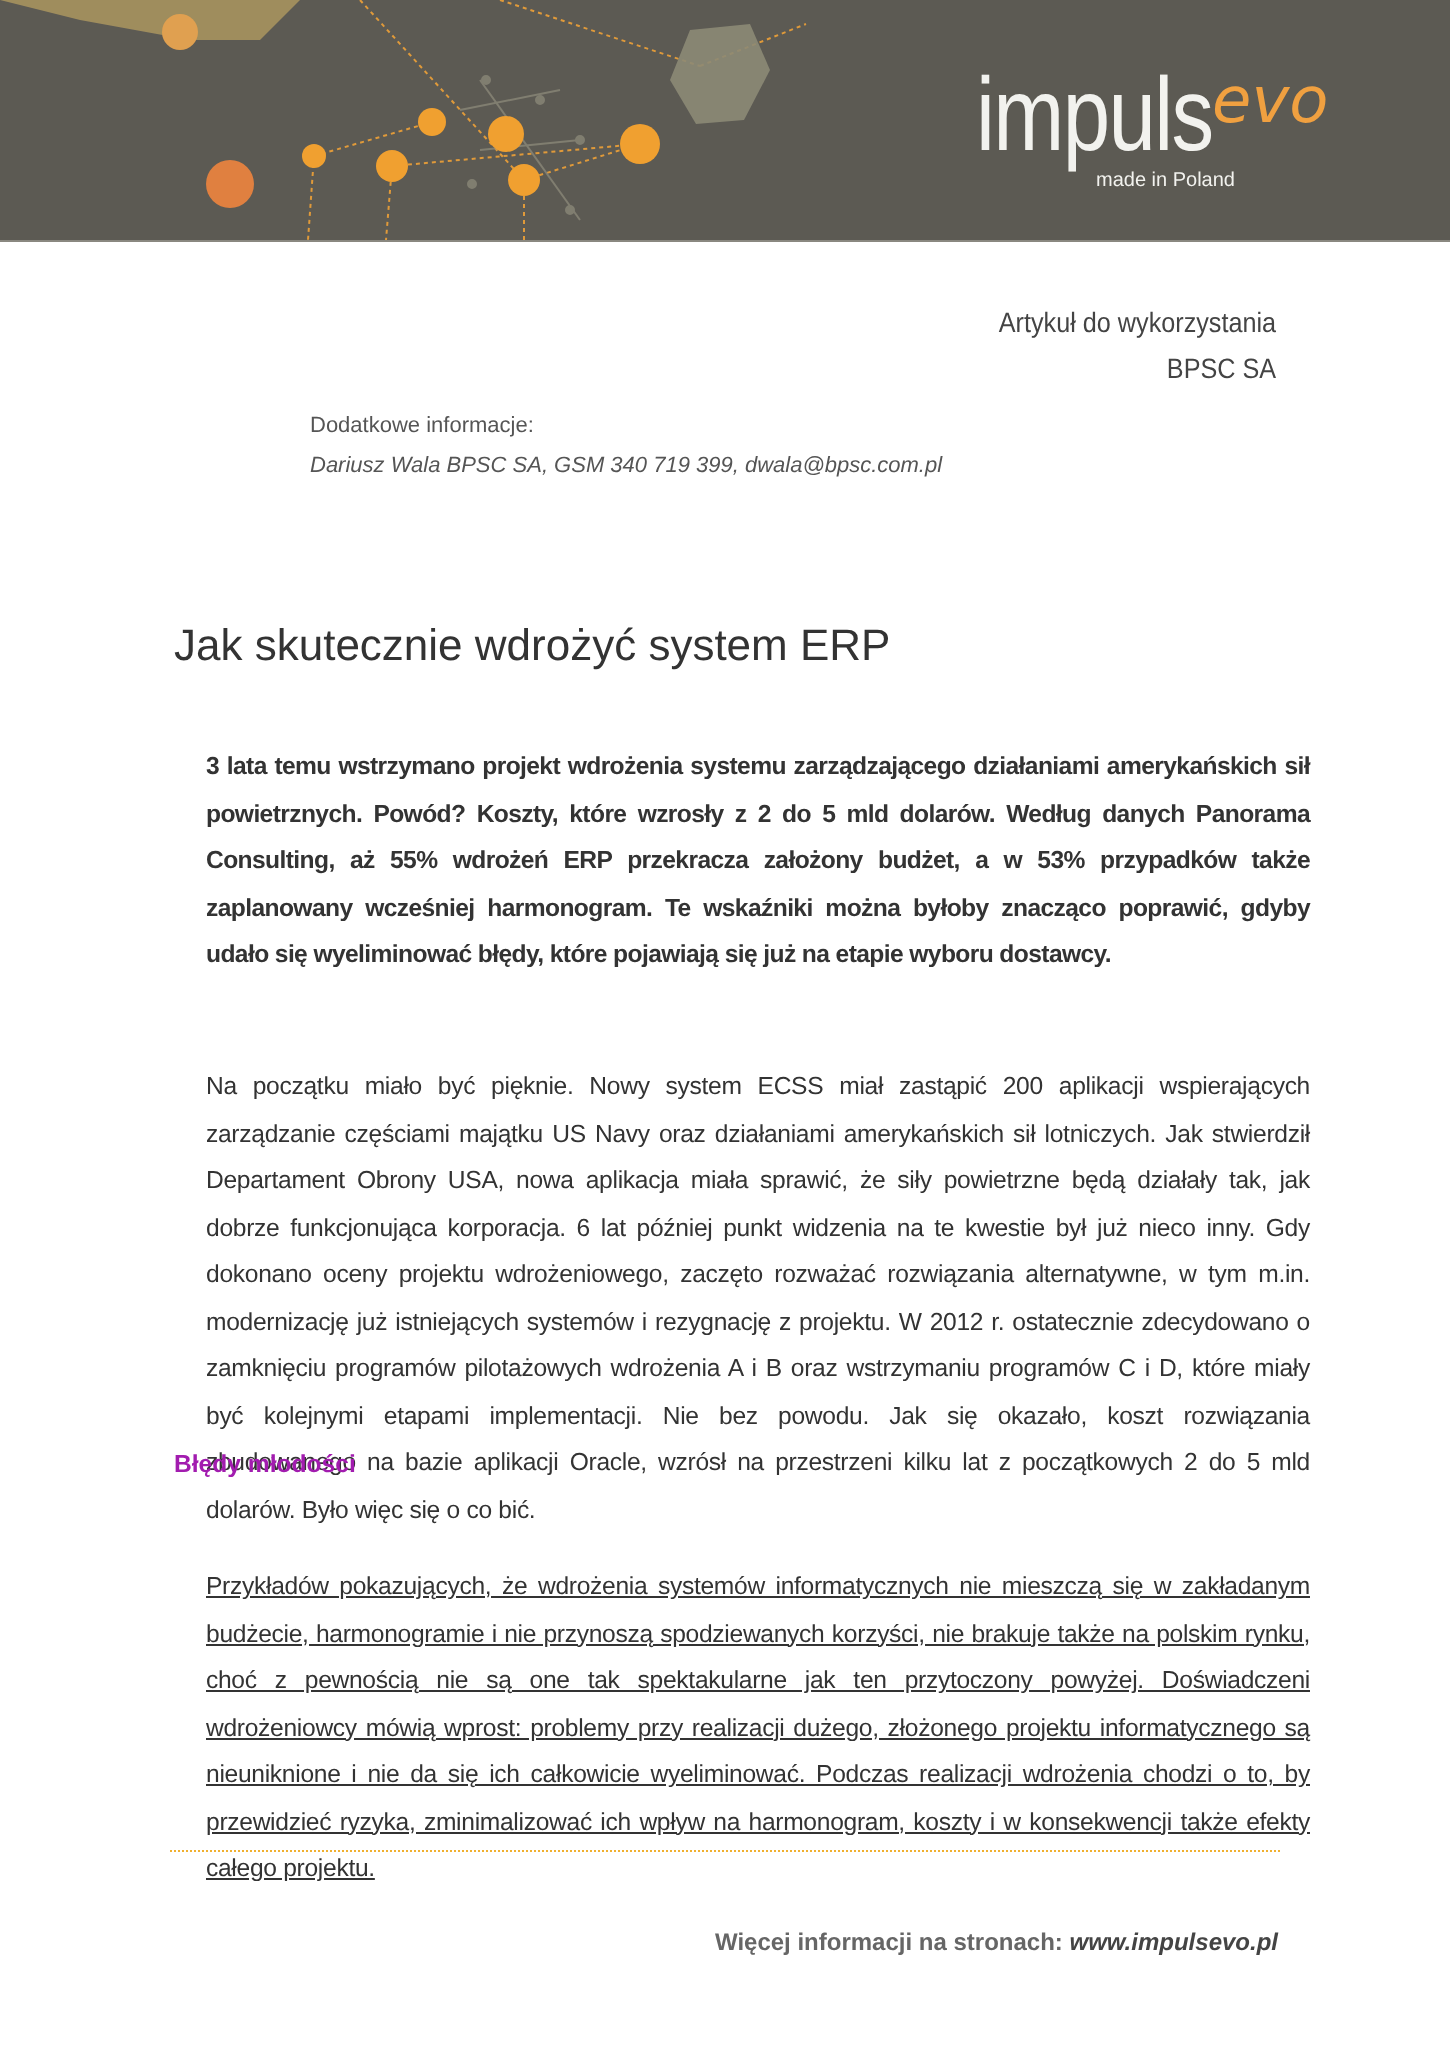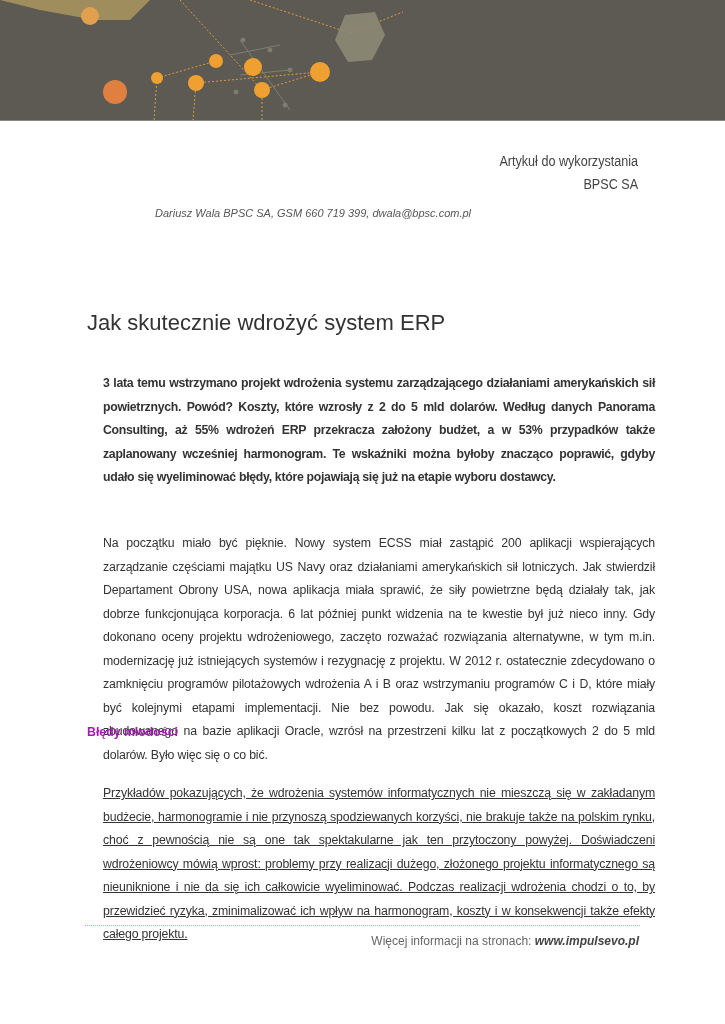--- a/index.html
+++ b/index.html
@@ -19,21 +19,21 @@
   .contact { position: absolute; left: 155px; top: 203px; font-size: 11px; color: #555; line-height: 20px; }
   .contact .it { font-style: italic; }
   .title { position: absolute; left: 87px; top: 310px; font-size: 22px; color: #333; font-weight: normal; margin: 0; }
   .para { position: absolute; left: 87px; width: 552px; font-size: 12.3px; line-height: 23.5px; text-align: justify; color: #333; margin: 16px;
           letter-spacing: -0.15px; }
   .lead { top: 356px; font-weight: bold; letter-spacing: -0.3px; }
   .p1 { top: 516px; }
   .sub { position: absolute; left: 87px; top: 725px; font-size: 12.3px; font-weight: bold; color: #a21caf; margin: 0; }
   .p2 { top: 766px; text-decoration: underline; }
   .divider { position: absolute; left: 85px; top: 925px; width: 555px; height: 0; border-top: 1px dotted #f0b030; }
-  .footer { position: absolute; right: 86px; top: 934px; font-size: 12px; color: #666; }
+  .footer { position: absolute; right: 86px; top: 964px; font-size: 12px; color: #666; font-weight: bold; }
   .footer b { font-style: italic; color: #444; }
 </style>
 </head>
 <body>
 
 <div class="banner">
   <svg width="725" height="120">
     <g stroke="#e09a3a" stroke-width="1" stroke-dasharray="2,2" fill="none">
       <line x1="157" y1="78" x2="216" y2="61"></line>
       <line x1="196" y1="83" x2="320" y2="72"></line>
@@ -59,29 +59,35 @@
     <polygon points="0,0 150,0 130,20 95,20 40,10" fill="#b09a60" opacity="0.8"></polygon>
     <circle cx="90" cy="16" r="9" fill="#e0a050"></circle>
     <circle cx="115" cy="92" r="12" fill="#e08040"></circle>
     <circle cx="157" cy="78" r="6" fill="#f0a030"></circle>
     <circle cx="216" cy="61" r="7" fill="#f0a030"></circle>
     <circle cx="196" cy="83" r="8" fill="#f0a030"></circle>
     <circle cx="253" cy="67" r="9" fill="#f0a030"></circle>
     <circle cx="262" cy="90" r="8" fill="#f0a030"></circle>
     <circle cx="320" cy="72" r="10" fill="#f0a030"></circle>
   </svg>
+  <div class="logo">
+    <span class="logo-main">impuls</span>
+    <span class="logo-evo">evo</span>
+    <span class="logo-tag">made in Poland</span>
+  </div>
 </div>
 
 <div class="right-meta">
   <div>Artykuł do wykorzystania</div>
   <div>BPSC SA</div>
 </div>
 
 <div class="contact">
-  <div class="it">Dariusz Wala BPSC SA, GSM 660 719 399, dwala@bpsc.com.pl</div>
+  <div>Dodatkowe informacje:</div>
+  <div class="it">Dariusz Wala BPSC SA, GSM 340 719 399, dwala@bpsc.com.pl</div>
 </div>
 
 <h1 class="title">Jak skutecznie wdrożyć system ERP</h1>
 
 <p class="para lead">3 lata temu wstrzymano projekt wdrożenia systemu zarządzającego działaniami amerykańskich sił powietrznych. Powód? Koszty, które wzrosły z 2 do 5 mld dolarów. Według danych Panorama Consulting, aż 55% wdrożeń ERP przekracza założony budżet, a w 53% przypadków także zaplanowany wcześniej harmonogram. Te wskaźniki można byłoby znacząco poprawić, gdyby udało się wyeliminować błędy, które pojawiają się już na etapie wyboru dostawcy.</p>
 
 <p class="para p1">Na początku miało być pięknie. Nowy system ECSS miał zastąpić 200 aplikacji wspierających zarządzanie częściami majątku US Navy oraz działaniami amerykańskich sił lotniczych. Jak stwierdził Departament Obrony USA, nowa aplikacja miała sprawić, że siły powietrzne będą działały tak, jak dobrze funkcjonująca korporacja. 6 lat później punkt widzenia na te kwestie był już nieco inny. Gdy dokonano oceny projektu wdrożeniowego, zaczęto rozważać rozwiązania alternatywne, w tym m.in. modernizację już istniejących systemów i rezygnację z projektu. W 2012 r. ostatecznie zdecydowano o zamknięciu programów pilotażowych wdrożenia A i B oraz wstrzymaniu programów C i D, które miały być kolejnymi etapami implementacji. Nie bez powodu. Jak się okazało, koszt rozwiązania zbudowanego na bazie aplikacji Oracle, wzrósł na przestrzeni kilku lat z początkowych 2 do 5 mld dolarów. Było więc się o co bić.</p>
 
 <h2 class="sub">Błędy młodości</h2>
 

